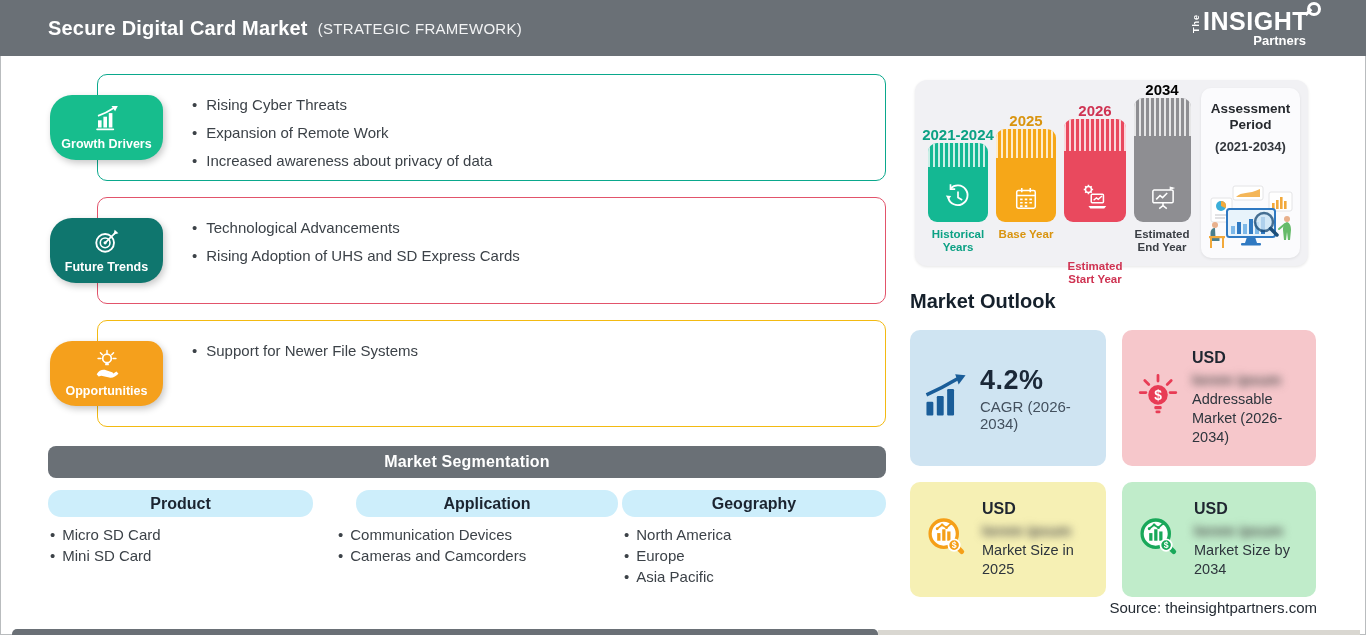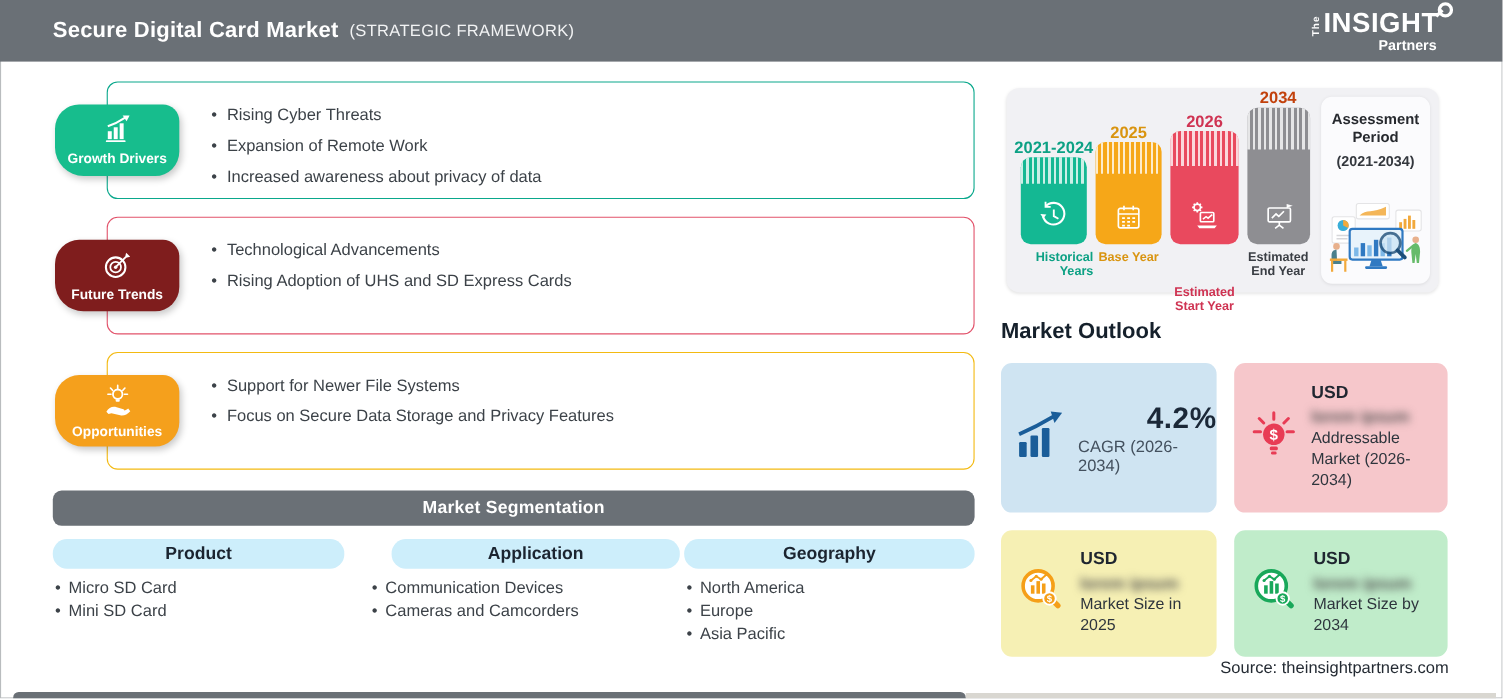--- a/index.html
+++ b/index.html
@@ -33,21 +33,21 @@
   .fbox li::before { content:"•"; margin-right:9px; }
   #fbox-growth { top:74px;  border:1.6px solid #0aa88c; }
   #fbox-trends { top:197px; border:1.6px solid #e2536b; }
   #fbox-opps   { top:320px; border:1.6px solid #f3ba12; }
 
   .pill { position:absolute; left:50px; width:113px; height:65px; z-index:2;
           border-radius:22px 15px 22px 26px; display:flex; flex-direction:column;
           align-items:center; justify-content:center; gap:1px;
           box-shadow:2px 3px 7px rgba(0,0,0,.22); }
   #pill-growth { top:95px;  background:#17bd8d; }
-  #pill-trends { top:218px; background:#7f1d1d; }
+  #pill-trends { top:218px; background:#0f766e; }
   #pill-opps   { top:341px; background:#f5a01c; }
   .pill-label { color:#fff; font-size:12.5px; font-weight:bold; white-space:nowrap; }
 
   
   .segbar { position:absolute; left:48px; top:446px; width:838px; height:32px; background:#6a7076;
             border-radius:8px; color:#fff; font-weight:bold; font-size:16px;
             display:flex; align-items:center; justify-content:center; letter-spacing:.2px; }
   .colhead { position:absolute; top:490px; height:27px; background:#cdeefb; border-radius:13px;
              display:flex; align-items:center; justify-content:center;
              font-weight:bold; font-size:16px; color:#1b2430; }
@@ -69,41 +69,41 @@
                   background:repeating-linear-gradient(90deg, rgba(255,255,255,.78) 0 2px, rgba(255,255,255,0) 2px 5px); }
   #bar-hist { left:13px;  top:63px; width:60px; height:79px;  background:#14b893; }
   #bar-base { left:81px;  top:49px; width:60px; height:93px;  background:#f6a718; }
   #bar-est  { left:149px; top:39px; width:62px; height:103px; background:#e9495e; }
   #bar-end  { left:219px; top:18px; width:57px; height:124px; background:#8e8e92; }
   .bar-icon { position:absolute; bottom:6px; left:50%; transform:translateX(-50%); }
   .yr { position:absolute; width:86px; text-align:center; font-weight:bold; font-size:15px; }
   #yr-hist { left:0;   top:46px; color:#0ca184; }
   #yr-base { left:68px; top:32px; color:#d9940f; }
   #yr-est  { left:137px; top:22px; color:#cf3352; }
-  #yr-end  { left:204px; top:1px;  color:#c2410c; }
+  #yr-end  { left:204px; top:1px;  color:#000000; }
   .blabel { position:absolute; top:148px; width:72px; text-align:center;
             font-weight:bold; font-size:11.5px; line-height:13px; }
-  #bl-hist { left:7px;   color:#0ca184;text-align:right; }
+  #bl-hist { left:7px;   color:#0ca184; }
   #bl-base { left:75px;  color:#d9940f; }
   #bl-est  { left:144px; color:#cf3352;margin-top:32px; }
   #bl-end  { left:211px; color:#3a3e44; }
   .apanel { position:absolute; left:286px; top:8px; width:99px; height:170px; background:#fbfbfd;
             border-radius:10px; box-shadow:0 1px 3px rgba(0,0,0,.08); text-align:center; padding-top:13px; }
   .apanel .t1 { font-size:13.5px; font-weight:bold; color:#26292e; line-height:16px; }
   .apanel .t2 { font-size:13px; font-weight:bold; color:#33373d; margin-top:6px; }
   .illus { position:absolute; bottom:4px; left:50%; transform:translateX(-50%); }
 
   
   .outlook-h { position:absolute; left:910px; top:290px; font-size:20px; font-weight:bold; color:#15202b; }
   .ocard { position:absolute; border-radius:10px; display:flex; align-items:center; gap:11px; padding-left:13px; }
   #card-cagr { left:910px;  top:330px; width:196px; height:136px; background:#cfe4f2; }
   #card-addr { left:1122px; top:330px; width:194px; height:136px; background:#f6c7cb; }
   #card-2025 { left:910px;  top:482px; width:196px; height:115px; background:#f6f0b4; }
   #card-2034 { left:1122px; top:482px; width:194px; height:115px; background:#c0ecca; }
-  .big  { font-size:27px; font-weight:bold; color:#1b2838; letter-spacing:.5px;text-align:right; }
+  .big  { font-size:27px; font-weight:bold; color:#1b2838; letter-spacing:.5px; }
   .sub  { font-size:15px; color:#43505e; margin-top:2px; }
   .ctext { display:flex; flex-direction:column; }
   .usd   { font-weight:bold; font-size:16px; color:#1f2630; }
   .blur  { font-weight:bold; font-size:15px; color:#4e4e4e; filter:blur(4px); white-space:nowrap; margin:4px 0 2px; }
   .clabel { font-size:14.5px; color:#2e353d; line-height:19px; max-width:112px; }
 
   .source { position:absolute; left:1000px; top:599px; width:317px; text-align:right;
             font-size:15px; color:#242b33; }
 
   
@@ -165,21 +165,20 @@
         <path d="M14 17 L24 7" stroke="#fff" stroke-width="1.8"></path>
         <path d="M23 8 l1.2-5 4 3.8 -5.2 1.4z" fill="#fff"></path>
       </svg>
     </span>
     <span class="pill-label">Future Trends</span>
   </div>
 
   <div class="fbox" id="fbox-opps">
     <ul>
       <li>Support for Newer File Systems</li>
-      <li>Focus on Secure Data Storage and Privacy Features</li>
     </ul>
   </div>
   <div class="pill" id="pill-opps">
     <span>
       <svg width="30" height="30" viewBox="0 0 32 32" fill="none">
         <path d="M16 1.5 v3 M9 4 l2 2.2 M23 4 l-2 2.2 M6.5 10 h3 M22.5 10 h3" stroke="#fff" stroke-width="1.6" stroke-linecap="round"></path>
         <circle cx="16" cy="10" r="4.6" stroke="#fff" stroke-width="1.8"></circle>
         <rect x="14" y="15" width="4" height="2.4" rx="1" fill="#fff"></rect>
         <path d="M5 27 c2.5-4.5 6.5-5.5 10-4.3 l6.5 2 c1.6 .5 1.1 2.6 -.8 2.2 l-4.5-1 c5 1.6 7.5-.4 10-2 l2 2.6 c-2.8 3-6.3 4.8-9.8 4 l-8.5-2 -2.8 .8z" fill="#fff"></path>
       </svg>

